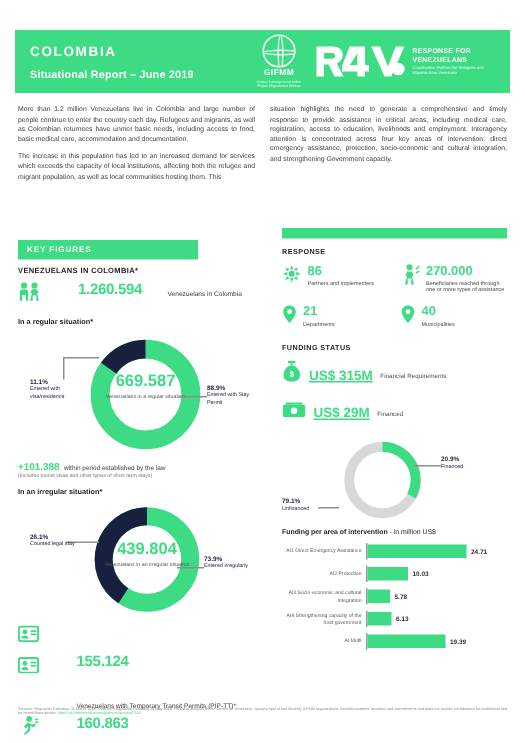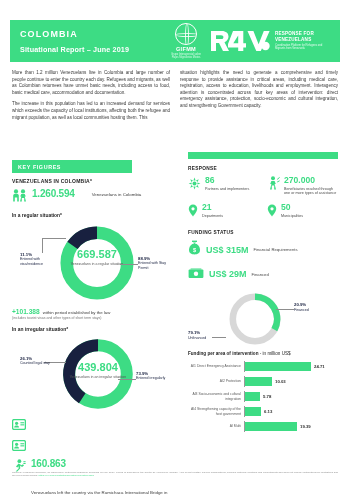--- a/index.html
+++ b/index.html
@@ -66,21 +66,21 @@
   
   .left-col { position:absolute; left:12px; top:178px; width:158px; }
   .sec-title {
     font-size:5px; font-weight:bold; color:#1e1e1e; letter-spacing:.25px;
     margin-bottom: 4px;
   }
   .fig-row { display:flex; align-items:flex-start; gap:5px; margin-bottom: 3px; }
   .fig-icon { flex:0 0 auto; color:#3ddc84; }
   .fig-num { color:#3ddc84; font-size:10px; font-weight:bold; line-height:11px; letter-spacing:-.2px; }
   .fig-label { font-size:4.4px; color:#3a3a3a; line-height:6px; padding-top:3.5px; }
-  .fig-inline { display:flex; align-items:flex-start; gap:17px; flex-wrap:wrap; }
+  .fig-inline { display:flex; align-items:flex-end; gap:17px; flex-wrap:wrap;margin-left:20px; }
 
   .sub-title { font-size:4.9px; font-weight:bold; color:#1e1e1e; margin:7px 0 2px; }
 
   
   .donut-wrap { position:relative; width:158px; height:86px; }
   .donut-center { position:absolute; text-align:center; width:60px; }
   .donut-center .dc-num { font-size:11px; font-weight:bold; line-height:12px; }
   .donut-center .dc-lbl { font-size:3.5px; line-height:4.6px; color:#555; margin-top:2px; }
   .lbl { position:absolute; font-size:3.6px; line-height:4.4px; }
   .lbl b { font-size:4.3px; display:block; }
@@ -95,21 +95,21 @@
   .right-col { position:absolute; left:188px; top:166px; width:150px; }
   .resp-label { font-size:4.8px; font-weight:bold; color:#1e1e1e; letter-spacing:.3px; margin-bottom:5px; }
   .resp-grid { display:flex; gap:8px; }
   .resp-cell { width:71px; display:flex; gap:4px; align-items:flex-start; }
   .resp-num { color:#3ddc84; font-size:8.6px; font-weight:bold; line-height:9px; }
   .resp-txt { font-size:3.7px; line-height:4.8px; color:#4a4a4a; margin-top:1.5px; }
   .resp-row2 { margin-top:7px; }
 
   .fund-banner { font-size:4.8px; font-weight:bold; color:#1e1e1e; letter-spacing:.3px; margin:9px 0 5px; }
   .money-row { display:flex; align-items:center; gap:5px; margin-bottom:6px; }
-  .money-num { color:#3ddc84; font-size:9px; font-weight:bold; line-height:10px; }
+  .money-num { color:#3ddc84; font-size:9px; font-weight:bold; line-height:10px;text-decoration:underline; }
   .money-txt { font-size:4.2px; color:#4a4a4a; }
 
   
   .bar-title { font-size:4.6px; font-weight:bold; color:#1e1e1e; margin-bottom:5px; }
   .bar-row { display:flex; align-items:center; margin-bottom:4px; height:11px; }
   .bar-cat { width:56px; text-align:right; font-size:3.4px; line-height:4.2px; color:#5a5a5a; padding-right:3px; }
   .bar-axis { width:1px; align-self:stretch; background:#9a9a9a; }
   .bar-fill { height:9px; background:#3ddc84; }
   .bar-val { font-size:4.3px; font-weight:bold; color:#2e2e2e; padding-left:3px; }
 
@@ -248,20 +248,24 @@
     <div class="fig-row">
       <span class="fig-icon">
         <svg width="14" height="11" viewBox="0 0 14 11">
           <rect x="0.6" y="0.6" width="12.8" height="9.8" rx="1.4" fill="none" stroke="#3ddc84" stroke-width="1.3"></rect>
           <circle cx="4.6" cy="4.3" r="1.6" fill="#3ddc84"></circle>
           <path d="M2.2,8.6 C2.2,7.2 3.3,6.6 4.6,6.6 C5.9,6.6 7,7.2 7,8.6 Z" fill="#3ddc84"></path>
           <rect x="8.4" y="3.2" width="3.8" height="1.1" fill="#3ddc84"></rect>
           <rect x="8.4" y="5.3" width="3.8" height="1.1" fill="#3ddc84"></rect>
         </svg>
       </span>
+      <div class="fig-inline">
+        <span class="fig-num">155.124</span>
+        <span class="fig-label">Venezuelans with Temporary Transit Permits (PIP-TT)*</span>
+      </div>
     </div>
 
     <div class="fig-row">
       <span class="fig-icon">
         <svg width="14" height="13" viewBox="0 0 14 13">
           <circle cx="7.4" cy="2.2" r="1.9" fill="#3ddc84"></circle>
           <path d="M6.6,4.6 L4,7.4 L5.2,8.6 L6.6,7.2 L6.6,9.4 L3.6,12.6 L5.2,12.6 L8.2,9.6 L8.2,6.6 L10,8 L12,6.4 L11,5.2 L9.6,6.2 Z" fill="#3ddc84"></path>
           <rect x="11.4" y="2.2" width="2.2" height="1" fill="#3ddc84"></rect>
           <rect x="11.4" y="4" width="2.2" height="1" fill="#3ddc84"></rect>
         </svg>
@@ -321,21 +325,21 @@
         </div>
       </div>
       <div class="resp-cell">
         <span>
           <svg width="10" height="13" viewBox="0 0 10 13">
             <path d="M5,0.6 C2.6,0.6 0.8,2.4 0.8,4.8 C0.8,7.8 5,12.4 5,12.4 C5,12.4 9.2,7.8 9.2,4.8 C9.2,2.4 7.4,0.6 5,0.6 Z" fill="#3ddc84"></path>
             <circle cx="5" cy="4.8" r="1.6" fill="#ffffff"></circle>
           </svg>
         </span>
         <div>
-          <div class="resp-num">50</div>
+          <div class="resp-num">40</div>
           <div class="resp-txt">Municipalities</div>
         </div>
       </div>
     </div>
 
     <div class="fund-banner">FUNDING STATUS</div>
 
     <div class="money-row">
       <span>
         <svg width="13" height="15" viewBox="0 0 13 15">

